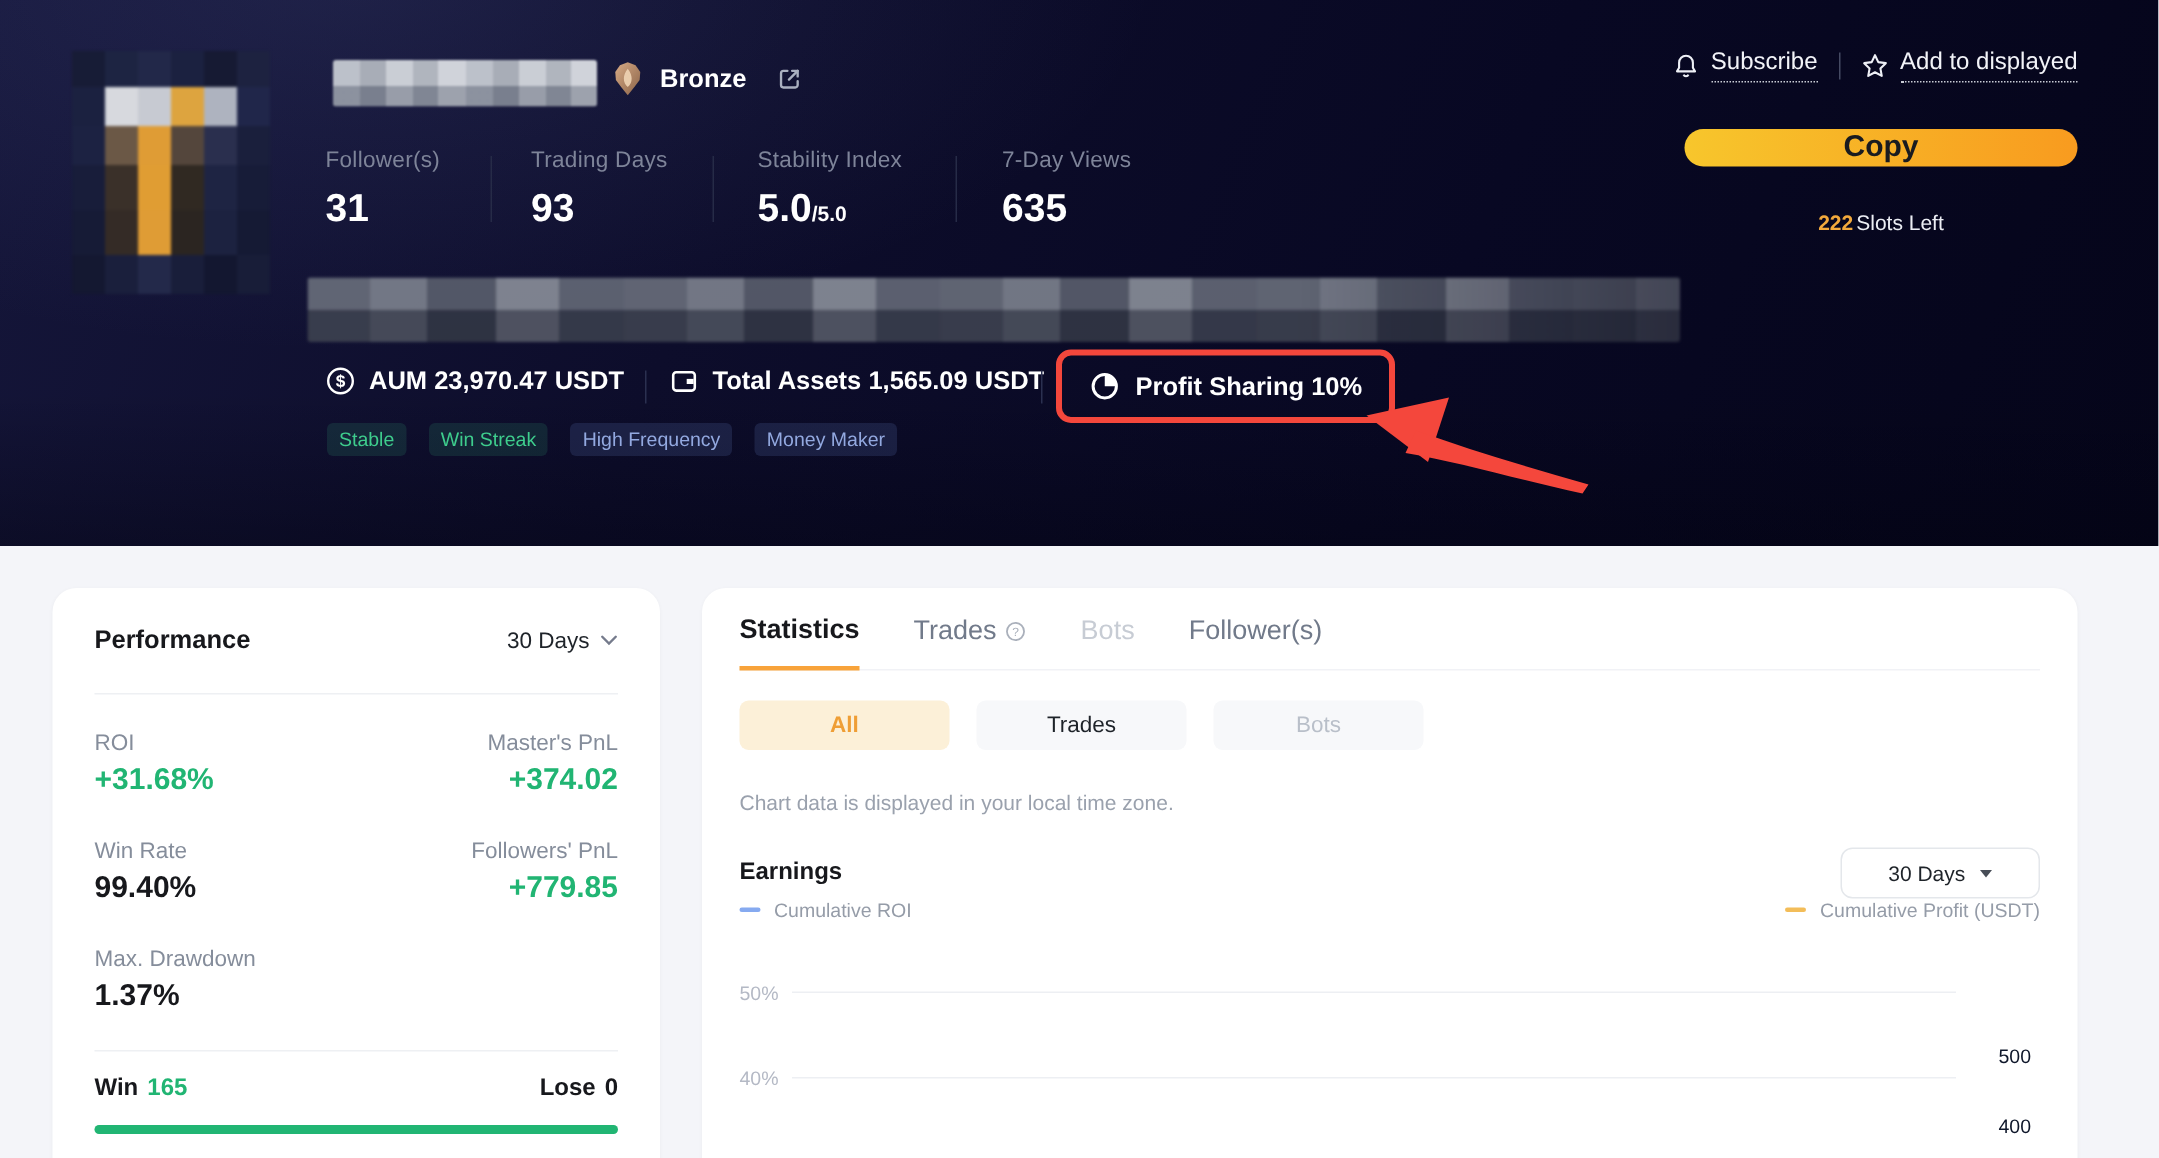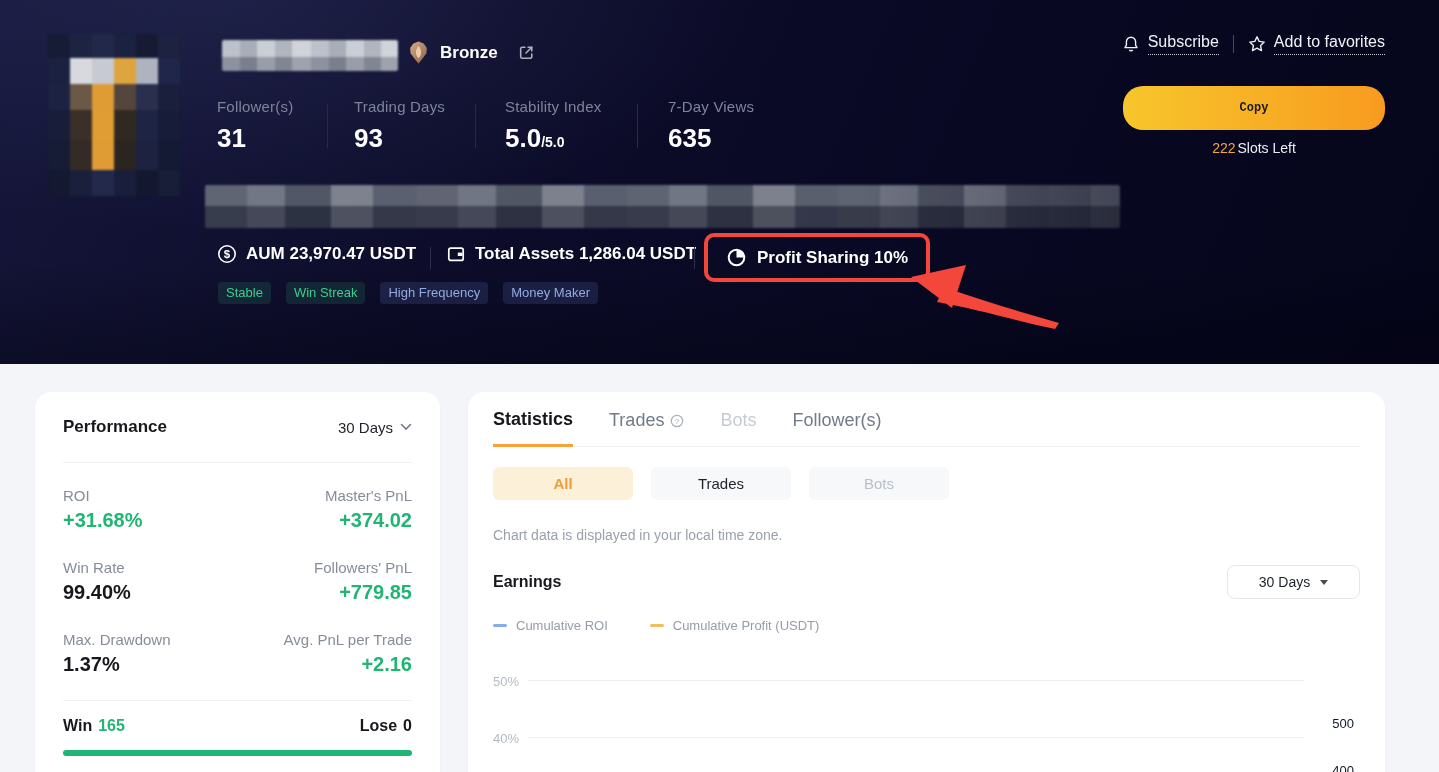--- a/index.html
+++ b/index.html
@@ -57,25 +57,25 @@
   .tag-green { color:#3ecd8d; background:rgba(62,205,141,.13); }
   .tag-blue  { color:#93a9e0; background:rgba(110,140,220,.16); }
 
   .arrow-note { position:absolute; left:908px; top:262px; z-index:3; }
 
   .actions { position:absolute; top:33px; right:54px; display:flex; align-items:center; gap:14px; z-index:2;}
   .action-link { display:flex; align-items:center; gap:8px; cursor:pointer; }
   .action-label { font-size:16px; color:#f2f3f8; border-bottom:1.5px dotted rgba(235,238,246,.85); padding-bottom:3px; }
   .actions-sep { width:1px; height:18px; background:#454a63; }
 
-  .copy-btn { position:absolute; left:1123px; top:86px; width:262px; height:44px; border:none; border-radius:20px;
-    background:linear-gradient(90deg,#f7c62c,#f89b1f); color:#191b20; font-size:12px; font-weight:700;
-    font-family:Liberation Mono, monospace; cursor:pointer; z-index:2;}
+  .copy-btn { position:absolute; left:1123px; top:86px; width:262px; height:25px; border:none; border-radius:20px;
+    background:linear-gradient(90deg,#f7c62c,#f89b1f); color:#191b20; font-size:20px; font-weight:700;
+    font-family:Liberation Sans, sans-serif; cursor:pointer; z-index:2;}
   .slots { position:absolute; left:1123px; top:140px; width:262px; text-align:center; font-size:14px; color:#eceef4; z-index:2;}
-  .slots-num { color:#f3a93c; font-weight:400; margin-right:2px; }
+  .slots-num { color:#f3a93c; font-weight:700; margin-right:2px; }
 
   
   .card { position:absolute; background:#fff; border-radius:16px; box-shadow:0 1px 3px rgba(20,25,40,.04); }
   .perf-card { left:35px; top:392px; width:405px; height:400px; padding:0 28px; }
   .stats-card { left:468px; top:392px; width:917px; height:400px; padding:0 25px; }
 
   .perf-head { height:70px; display:flex; align-items:center; justify-content:space-between; }
   .perf-title { font-size:17px; font-weight:700; color:#17181c; }
   .perf-period { display:flex; align-items:center; gap:7px; font-size:15px; color:#1e2329; cursor:pointer; }
   .hr { border-top:1px solid #eef0f3; }
@@ -104,21 +104,21 @@
 
   .tz-note { margin-top:27px; font-size:14px; color:#9aa1ad; }
 
   .earnings-row { margin-top:22px; display:flex; align-items:center; justify-content:space-between; }
   .earnings-title { font-size:16px; font-weight:700; color:#17181c; }
   .range-select { width:133px; height:34px; border:1px solid #e4e7eb; border-radius:8px; background:#fff;
     display:flex; align-items:center; justify-content:center; gap:10px; font-size:14px; color:#1e2329; cursor:pointer; }
   .caret-tri { width:0; height:0; border-left:4px solid transparent; border-right:4px solid transparent;
     border-top:5px solid #474d57; }
 
-  .legend { margin-top:19px; display:flex; gap:42px; }
+  .legend { display:flex; gap:42px;justify-content:space-between; }
   .legend-item { display:flex; align-items:center; gap:9px; cursor:pointer; }
   .legend-dash { width:14px; height:3.5px; border-radius:2px; }
   .dash-roi { background:#86aaf0; } .dash-profit { background:#f3bd59; }
   .legend-label { font-size:13px; color:#959ca8; }
 
   .chart { position:relative; margin-top:20px; height:145px; }
   .gl { position:absolute; left:35px; right:56px; height:1px; background:#edeff3; }
   .gl1 { top:27px; } .gl2 { top:84px; }
   .axis-l { position:absolute; left:0; transform:translateY(-50%); font-size:13px; color:#b4b9c5; }
   .axis-r { position:absolute; right:6px; transform:translateY(-50%); font-size:13px; color:#0f172a; }
@@ -238,21 +238,21 @@
       <span>AUM 23,970.47 USDT</span>
     </div>
     <div class="metric-div" style="left:430px"></div>
     <div class="metric" style="left:446px">
       <span style="display:flex">
         <svg width="20" height="20" viewBox="0 0 20 20">
             <rect x="2.8" y="4.2" width="14.4" height="12.2" rx="2" fill="none" stroke="#fff" stroke-width="1.7"></rect>
             <rect x="11.8" y="8.6" width="4.6" height="3.4" fill="#fff"></rect>
           </svg>
       </span>
-      <span>Total Assets 1,286.04 USDT</span>
+      <span>Total Assets 1,565.09 USDT</span>
     </div>
     <div class="metric-div" style="left:694px"></div>
     <div class="highlight-box">
       <span style="display:flex">
         <svg width="21" height="21" viewBox="0 0 20 20">
             <circle cx="10" cy="10" r="7.4" fill="none" stroke="#fff" stroke-width="1.9"></circle>
             <path d="M10 10V2.6A7.4 7.4 0 0 1 17.4 10Z" fill="#fff"></path>
           </svg>
       </span>
       <span>Profit Sharing 10%</span>
@@ -283,21 +283,21 @@
       </span>
       <span class="action-label">Subscribe</span>
     </span>
     <span class="actions-sep"></span>
     <span class="action-link">
       <span style="display:flex">
         <svg width="18" height="18" viewBox="0 0 18 18" fill="none" stroke="#eef0f6" stroke-width="1.4" stroke-linejoin="round">
             <path d="M9 1.8l2.2 4.6 5 .7-3.6 3.5.9 5L9 13.2l-4.5 2.4.9-5L1.8 7.1l5-.7Z"></path>
           </svg>
       </span>
-      <span class="action-label">Add to favorites</span>
+      <span class="action-label">Add to displayed</span>
     </span>
   </div>
 
   <button class="copy-btn">Copy</button>
   <div class="slots">
     <span class="slots-num">222</span><span>Slots Left</span>
   </div>
 </section>
 
 <section class="card perf-card">
@@ -327,24 +327,20 @@
       <div class="pm-label">Win Rate</div>
       <div class="pm-value val-dark">99.40%</div>
     </div>
     <div class="cell-r">
       <div class="pm-label">Followers' PnL</div>
       <div class="pm-value val-green">+779.85</div>
     </div>
     <div>
       <div class="pm-label">Max. Drawdown</div>
       <div class="pm-value val-dark">1.37%</div>
-    </div>
-    <div class="cell-r">
-      <div class="pm-label">Avg. PnL per Trade</div>
-      <div class="pm-value val-green">+2.16</div>
     </div>
   </div>
 
   <div class="hr winlose-hr"></div>
   <div class="winlose">
     <span><span>Win</span><span class="win-count">165</span></span>
     <span><span>Lose</span><span class="lose-count">0</span></span>
   </div>
   <div class="win-bar"></div>
 </section>

